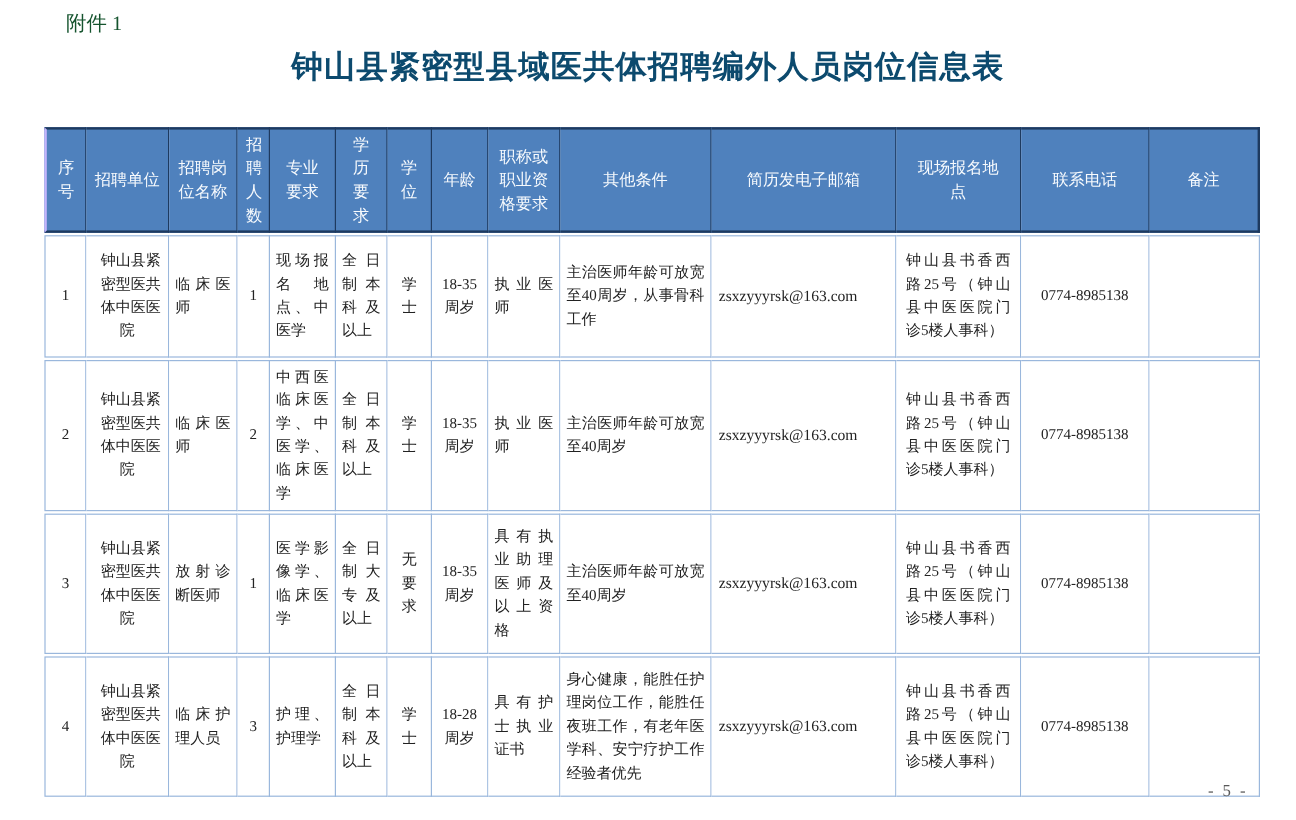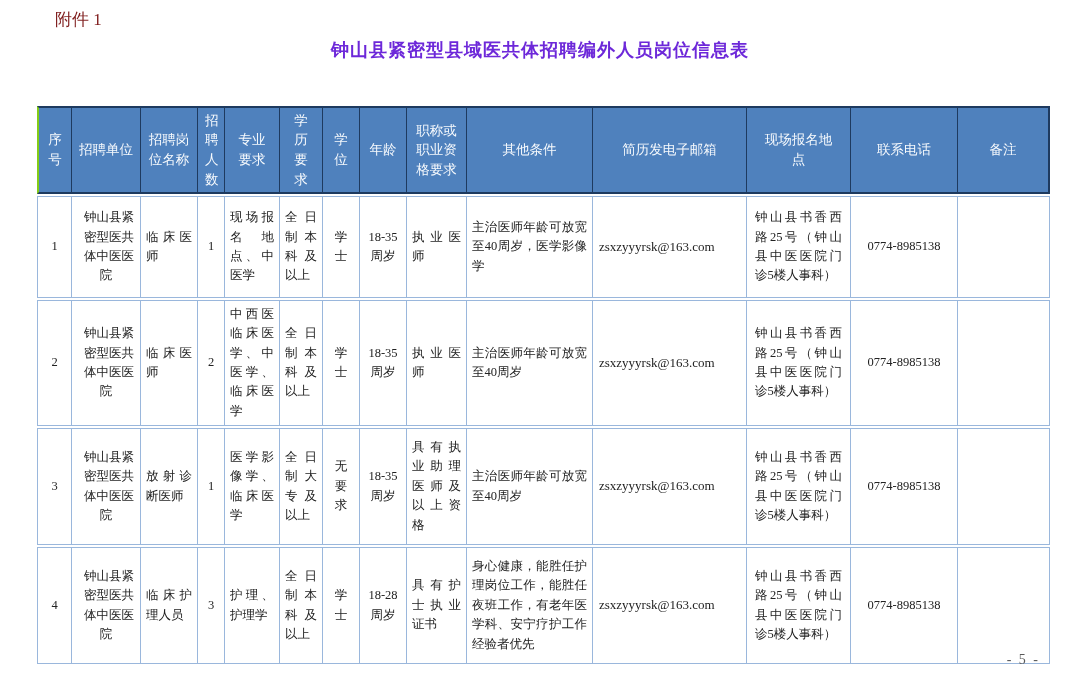--- a/index.html
+++ b/index.html
@@ -2,40 +2,40 @@
 <html lang="zh"><head>
 <meta charset="utf-8">
 <style>
   html,body{margin:0;padding:0;}
   body{
     width:1080px;height:683px;position:relative;background:#ffffff;
     font-family:"Liberation Serif","DejaVu Serif",serif;
     color:#1f1f1f;overflow:hidden;
   }
   .attachment{
-    position:absolute;left:55px;top:8px;font-size:17px;color:#7f1d1d;
+    position:absolute;left:55px;top:8px;font-size:17px;color:#14532d;
   }
   .doc-title{
     position:absolute;left:0;top:38px;width:100%;text-align:center;
-    font-size:18px;font-weight:bold;color:#6d28d9;letter-spacing:1px;
+    font-size:26px;font-weight:bold;color:#0c4a6e;letter-spacing:1px;
   }
   table.jobs{
     position:absolute;left:37px;top:104px;
     border-collapse:separate;border-spacing:0 2px;
     table-layout:fixed;width:1013px;
   }
   
   th{
     background:#4f81bd;color:#f7fafd;font-weight:normal;
     font-size:13.5px;line-height:1.45;vertical-align:middle;text-align:center;
     border-top:2px solid #1e3a5f;border-bottom:2px solid #1e3a5f;
     border-right:1px solid #1e3a5f;
     padding:2px 7px;height:80px;word-break:break-all;
   }
-  th:first-child{border-left:2px solid #84cc16;}
+  th:first-child{border-left:2px solid #c4b5fd;}
   th:last-child{border-right:2px solid #1e3a5f;}
   th:nth-child(6){padding:2px 10px;}
   th:nth-child(7){padding:2px 10px;}
   th:nth-child(12){padding:2px 14px;}
   
   td{
     font-size:12.5px;line-height:1.55;color:#222;
     vertical-align:middle;word-break:break-all;
     border-top:1px solid #9ab7dc;border-bottom:1px solid #9ab7dc;
     border-right:1px solid #9ab7dc;
@@ -105,21 +105,21 @@
     <tr class="r1">
       <td>1</td>
       <td>钟山县紧密型医共体中医医院</td>
       <td>临床医师</td>
       <td>1</td>
       <td>现场报名地点、中医学</td>
       <td>全日制本科及以上</td>
       <td>学士</td>
       <td>18-35周岁</td>
       <td>执业医师</td>
-      <td>主治医师年龄可放宽至40周岁，医学影像学</td>
+      <td>主治医师年龄可放宽至40周岁，从事骨科工作</td>
       <td>zsxzyyyrsk@163.com</td>
       <td>钟山县书香西路25号（钟山县中医医院门诊5楼人事科）</td>
       <td>0774-8985138</td>
       <td></td>
     </tr>
     <tr class="r2">
       <td>2</td>
       <td>钟山县紧密型医共体中医医院</td>
       <td>临床医师</td>
       <td>2</td>

